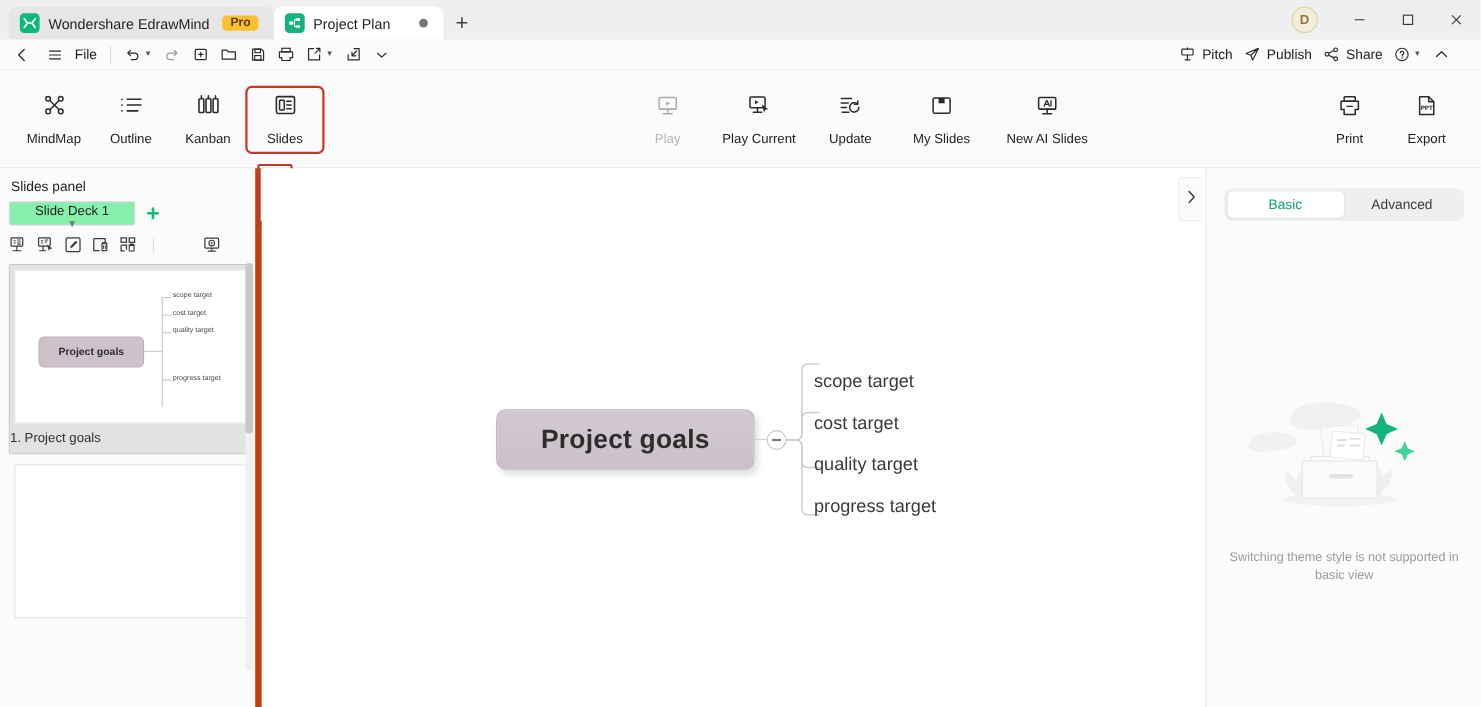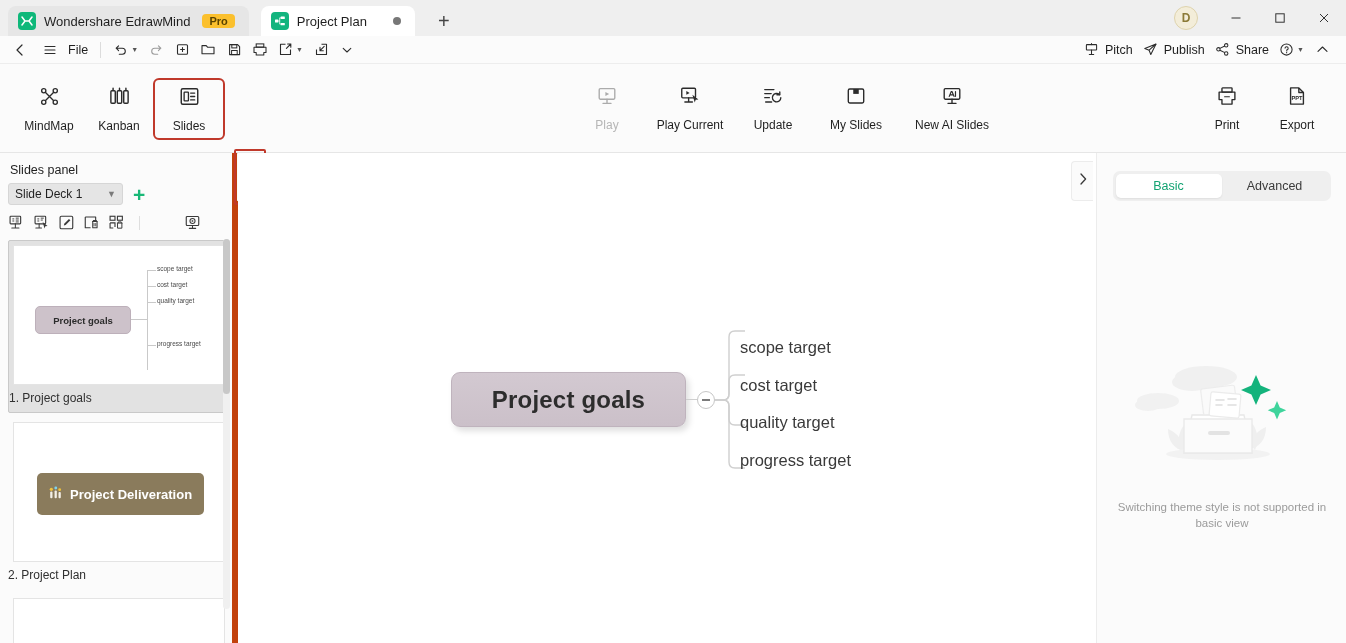--- a/index.html
+++ b/index.html
@@ -11,21 +11,21 @@
     -webkit-font-smoothing: antialiased;
   }
   .app { position: relative; width: 1346px; height: 643px; background:#f5f5f5; }
 
   
   .titlebar {
     position:absolute; left:0; top:0; width:1346px; height:36px;
     background:#efefef;
     display:flex; align-items:flex-end;
   }
-  .tabs { display:flex; align-items:flex-end; height:36px; padding-left:8px;gap:12px; }
+  .tabs { display:flex; align-items:flex-end; height:36px; padding-left:8px; }
   .tab {
     height:30px; display:flex; align-items:center; gap:8px;
     padding:0 14px 0 10px; border-radius:8px 8px 0 0;
     font-size:13px; color:#1f1f1f; white-space:nowrap; cursor:default;
   }
   .tab.inactive { background:#e6e6e6; }
   .tab.active { background:#ffffff; }
   .tab-ico { width:18px;height:18px;border-radius:4px; display:flex;align-items:center;justify-content:center; flex:0 0 auto;}
   .pro-badge {
     background:#fbc02d; color:#5a4300; font-size:11px; font-weight:bold;
@@ -46,21 +46,21 @@
   .wbtn { width:44px;height:36px; display:flex;align-items:center;justify-content:center; color:#333; }
   .wbtn svg { display:block; }
 
   
   .menubar {
     position:absolute; left:0; top:36px; width:1346px; height:28px;
     background:#fbfbfb; border-bottom:1px solid #ededed;
     display:flex; align-items:center;
   }
   .mb-left { display:flex; align-items:center; gap:2px; padding-left:8px; }
-  .mb-right { position:absolute; right:12px; display:flex; align-items:center; gap:2px;}
+  .mb-right { position:absolute; right:24px; display:flex; align-items:center; gap:2px;}
   .qbtn {
     height:24px; min-width:24px; padding:0 4px; display:flex; align-items:center; justify-content:center;
     color:#2b2b2b; border-radius:4px; gap:3px; font-size:12.5px; cursor:default;
   }
   .qbtn .lbl { font-size:12.5px; color:#1f1f1f; }
   .qsep { width:1px; height:16px; background:#dcdcdc; margin:0 6px; }
   .caret { font-size:7px; line-height:1; color:#555; }
 
   
   .ribbon {
@@ -79,23 +79,23 @@
   .rbtn.wide { width:96px; }
 
   
   .slidespanel {
     position:absolute; left:0; top:153px; width:238px; height:490px;
     background:#fbfbfb; border-right:6px solid #c2410c;
   }
   .sp-title { font-size:12.5px; color:#1f1f1f; padding:10px 0 0 10px; }
   .sp-deckrow { display:flex; align-items:center; gap:10px; padding:6px 0 0 8px; }
   .deck-select {
-    width:115px; height:22px; border:1px solid #d6d6d6; border-radius:3px; background:#e5e5e5;
+    width:115px; height:22px; border:1px solid #d6d6d6; border-radius:3px; background:#86efac;
     display:flex; align-items:center; justify-content:space-between; padding:0 6px;
-    font-size:12px; color:#1f1f1f;
+    font-size:12px; color:#1f1f1f;flex-direction:column;
   }
   .plus { color:#18b877; font-size:21px; font-weight:bold; line-height:1; }
   .sp-tools { display:flex; align-items:center; gap:8px; padding:9px 0 0 8px; }
   .sptool { width:17px;height:17px; display:flex;align-items:center;justify-content:center; cursor:default;}
   .sptool-sep { width:1px;height:14px;background:#dedede; margin:0 6px; }
 
   .thumblist {
     position:absolute; left:0; top:83px; width:238px; height:407px; overflow:hidden;
   }
   .thumb-wrap { width:222px; margin:0 auto; padding-top:4px; }
@@ -358,20 +358,29 @@
         <span>
           <svg width="23" height="23" viewBox="0 0 24 24">
               <circle cx="6" cy="6" r="2.2" stroke="#2b2b2b" stroke-width="1.4" fill="none"></circle>
               <circle cx="18" cy="6" r="2.2" stroke="#2b2b2b" stroke-width="1.4" fill="none"></circle>
               <circle cx="6" cy="18" r="2.2" stroke="#2b2b2b" stroke-width="1.4" fill="none"></circle>
               <circle cx="18" cy="18" r="2.2" stroke="#2b2b2b" stroke-width="1.4" fill="none"></circle>
               <path d="M7.6 7.6l8.8 8.8M16.4 7.6L7.6 16.4" stroke="#2b2b2b" stroke-width="1.4"></path>
             </svg>
         </span>
         <span class="rlabel">MindMap</span>
+      </div>
+      <div class="rbtn">
+        <span>
+          <svg width="23" height="23" viewBox="0 0 24 24">
+              <path d="M3 6.5h2M3 12h2M3 17.5h2" stroke="#2b2b2b" stroke-width="1.6" stroke-linecap="round" stroke-dasharray="0.1 3.5"></path>
+              <path d="M8 6.5h13M8 12h13M8 17.5h10" stroke="#2b2b2b" stroke-width="1.5" stroke-linecap="round"></path>
+            </svg>
+        </span>
+        <span class="rlabel">Outline</span>
       </div>
       <div class="rbtn">
         <span>
           <svg width="23" height="23" viewBox="0 0 24 24">
               <rect x="3" y="6" width="4.6" height="13" rx="1" stroke="#2b2b2b" stroke-width="1.5" fill="none"></rect>
               <rect x="9.7" y="6" width="4.6" height="13" rx="1" stroke="#2b2b2b" stroke-width="1.5" fill="none"></rect>
               <rect x="16.4" y="6" width="4.6" height="13" rx="1" stroke="#2b2b2b" stroke-width="1.5" fill="none"></rect>
               <path d="M5.3 3.3v2M12 3.3v2M18.7 3.3v2" stroke="#2b2b2b" stroke-width="1.5" stroke-linecap="round"></path>
             </svg>
         </span>
@@ -539,40 +548,20 @@
             <div class="mini-line" style="left:133px; top:56px; width:9px; height:1px;"></div>
             <div class="mini-line" style="left:133px; top:99px; width:9px; height:1px;"></div>
             <div class="mini-leaf" style="left:143px; top:19px;">scope target</div>
             <div class="mini-leaf" style="left:143px; top:35px;">cost target</div>
             <div class="mini-leaf" style="left:143px; top:51px;">quality target</div>
             <div class="mini-leaf" style="left:143px; top:94px;">progress target</div>
           </div>
           <div class="cap">1. Project goals</div>
         </div>
 
-        <div class="thumb plain">
-          <div class="canvasbox">
-            <div style="position:absolute; left:23px; top:50px; width:167px; height:42px;
-                        background:#8a7b5c; border-radius:5px; display:flex; align-items:center;
-                        gap:6px; padding-left:10px;">
-              <span>
-                <svg width="17" height="17" viewBox="0 0 18 18">
-                  <circle cx="4.6" cy="5.6" r="1.7" fill="#f0c33c"></circle>
-                  <circle cx="9.3" cy="4.2" r="1.5" fill="#7fd4ee"></circle>
-                  <circle cx="13.4" cy="6" r="1.5" fill="#f0c33c"></circle>
-                  <rect x="3.4" y="8" width="2.4" height="7" rx="1" fill="#f4f0e6"></rect>
-                  <rect x="8" y="7" width="2.4" height="8" rx="1" fill="#f4f0e6"></rect>
-                  <rect x="12.2" y="8.4" width="2.4" height="6.6" rx="1" fill="#f4f0e6"></rect>
-                </svg>
-              </span>
-              <span style="color:#fff; font-size:13px; font-weight:bold;">Project Deliveration</span>
-            </div>
-          </div>
-          <div class="cap">2. Project Plan</div>
-        </div>
 
         <div class="thumb plain">
           <div class="canvasbox">
             
             
             
             
             
             
             

